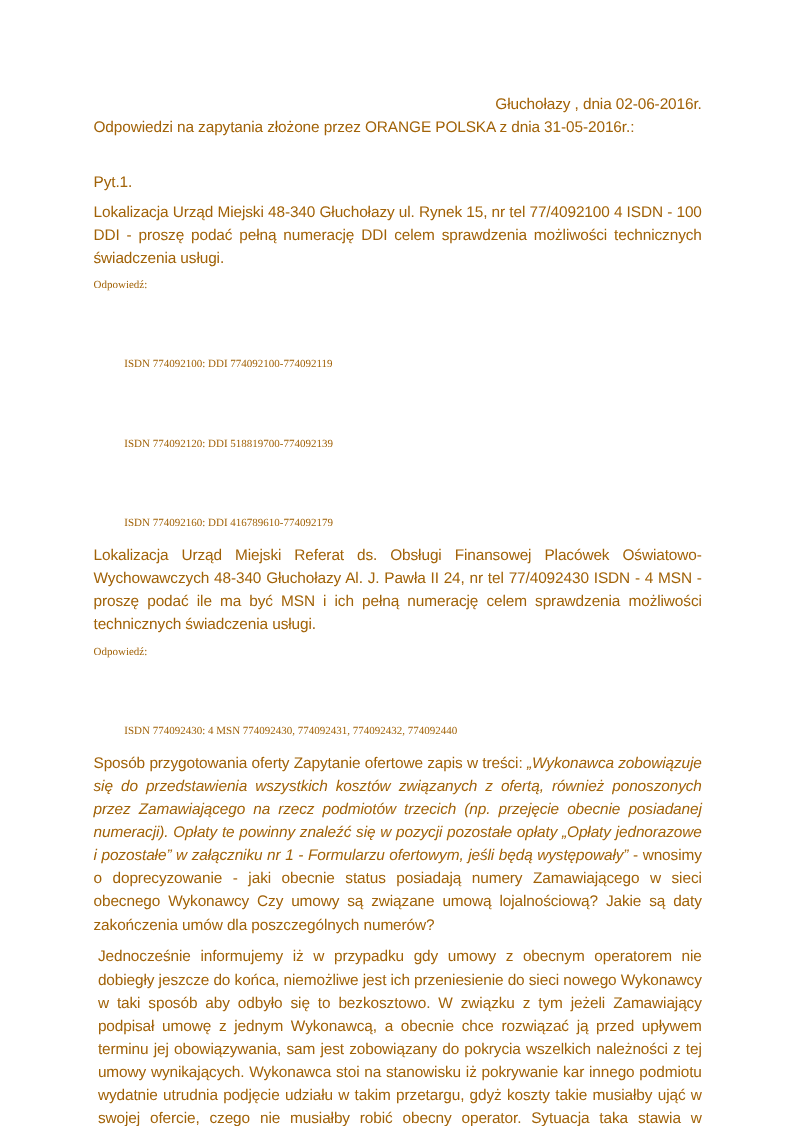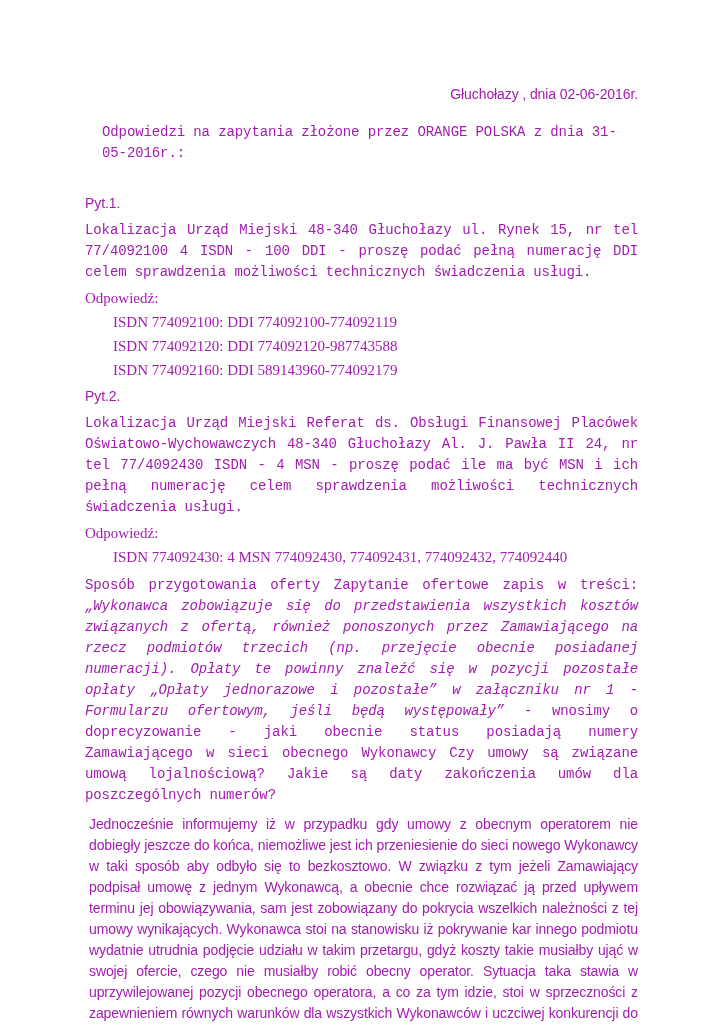--- a/index.html
+++ b/index.html
@@ -8,64 +8,63 @@
     background: #ffffff;
   }
   .page {
     position: relative;
     width: 725px;
     height: 1024px;
     margin: 0 auto;
     background: #ffffff;
     box-sizing: border-box;
     padding: 84px 87px 0 85px;
-    color: #a21caf;
+    color: #a16207;
     font-family: "Liberation Sans", "DejaVu Sans", sans-serif;
     font-size: 14px;
     line-height: 21px;
     overflow: hidden;
   }
   .date-line {
     text-align: right;
     letter-spacing: -0.1px;
   }
   .intro {
-    margin: 17px;
+    margin: 0;
     letter-spacing: -0.1px;
-    font-family: Liberation Mono, monospace;
   }
   .q-heading {
     margin-top: 4px;
     letter-spacing: -0.1px;
   }
   .q-heading.first {
     margin-top: 29px;
   }
   .q-body {
     margin: 6px 0 0 0;
     text-align: justify;
     letter-spacing: -0.1px;
-    font-family: Liberation Mono, monospace;
   }
   .q-body .quote-italic {
     font-style: italic;
   }
   .serif {
     font-family: "Liberation Serif", "DejaVu Serif", serif;
-    font-size: 15px;
+    font-size: 10px;
     line-height: 24px;
   }
   .answer-label {
     margin-top: 3px;
   }
   .answer-list {
     margin: 0;
   }
   .answer-line {
     padding-left: 28px;
+    margin-top: 48px;
   }
   .commentary {
     margin: 8px 0 0 4px;
     text-align: justify;
     letter-spacing: -0.1px;
   }
 </style>
 </head>
 <body>
 
@@ -74,27 +73,26 @@
   <div class="date-line">Głuchołazy , dnia 02-06-2016r.</div>
 
   <p class="intro">Odpowiedzi na zapytania złożone przez ORANGE POLSKA z dnia 31-05-2016r.:</p>
 
   <div>
     <div class="q-heading first">Pyt.1.</div>
     <p class="q-body">Lokalizacja Urząd Miejski 48-340 Głuchołazy ul. Rynek 15, nr tel 77/4092100 4 ISDN - 100 DDI - proszę podać pełną numerację DDI celem sprawdzenia możliwości technicznych świadczenia usługi.</p>
     <div class="answer-label serif">Odpowiedź:</div>
     <div class="answer-list">
       <div class="answer-line serif">ISDN 774092100: DDI 774092100-774092119</div>
-      <div class="answer-line serif">ISDN 774092120: DDI 774092120-987743588</div>
-      <div class="answer-line serif">ISDN 774092160: DDI 589143960-774092179</div>
+      <div class="answer-line serif">ISDN 774092120: DDI 518819700-774092139</div>
+      <div class="answer-line serif">ISDN 774092160: DDI 416789610-774092179</div>
     </div>
   </div>
 
   <div>
-    <div class="q-heading">Pyt.2.</div>
     <p class="q-body">Lokalizacja Urząd Miejski Referat ds. Obsługi Finansowej Placówek Oświatowo-Wychowawczych 48-340 Głuchołazy Al. J. Pawła II 24, nr tel 77/4092430 ISDN - 4 MSN - proszę podać ile ma być MSN i ich pełną numerację celem sprawdzenia możliwości technicznych świadczenia usługi.</p>
     <div class="answer-label serif">Odpowiedź:</div>
     <div class="answer-list">
       <div class="answer-line serif">ISDN 774092430: 4 MSN 774092430, 774092431, 774092432, 774092440</div>
     </div>
   </div>
 
   <div>
     <p class="q-body"><span>Sposób przygotowania oferty Zapytanie ofertowe zapis w treści: </span><span class="quote-italic">„Wykonawca zobowiązuje się do przedstawienia wszystkich kosztów związanych z ofertą, również ponoszonych przez Zamawiającego na rzecz podmiotów trzecich (np. przejęcie obecnie posiadanej numeracji). Opłaty te powinny znaleźć się w pozycji pozostałe opłaty „Opłaty jednorazowe i pozostałe” w załączniku nr 1 - Formularzu ofertowym, jeśli będą występowały”</span><span> - wnosimy o doprecyzowanie - jaki obecnie status posiadają numery Zamawiającego w sieci obecnego Wykonawcy Czy umowy są związane umową lojalnościową? Jakie są daty zakończenia umów dla poszczególnych numerów?</span></p>
     <p class="commentary">Jednocześnie informujemy iż w przypadku gdy umowy z obecnym operatorem nie dobiegły jeszcze do końca, niemożliwe jest ich przeniesienie do sieci nowego Wykonawcy w taki sposób aby odbyło się to bezkosztowo. W związku z tym jeżeli Zamawiający podpisał umowę z jednym Wykonawcą, a obecnie chce rozwiązać ją przed upływem terminu jej obowiązywania, sam jest zobowiązany do pokrycia wszelkich należności z tej umowy wynikających. Wykonawca stoi na stanowisku iż pokrywanie kar innego podmiotu wydatnie utrudnia podjęcie udziału w takim przetargu, gdyż koszty takie musiałby ująć w swojej ofercie, czego nie musiałby robić obecny operator. Sytuacja taka stawia w uprzywilejowanej pozycji obecnego operatora, a co za tym idzie, stoi w sprzeczności z zapewnieniem równych warunków dla wszystkich Wykonawców i uczciwej konkurencji do czego obliguje ustawa PZP. Wnosimy o doprecyzowanie zapisów zapytania.</p>

